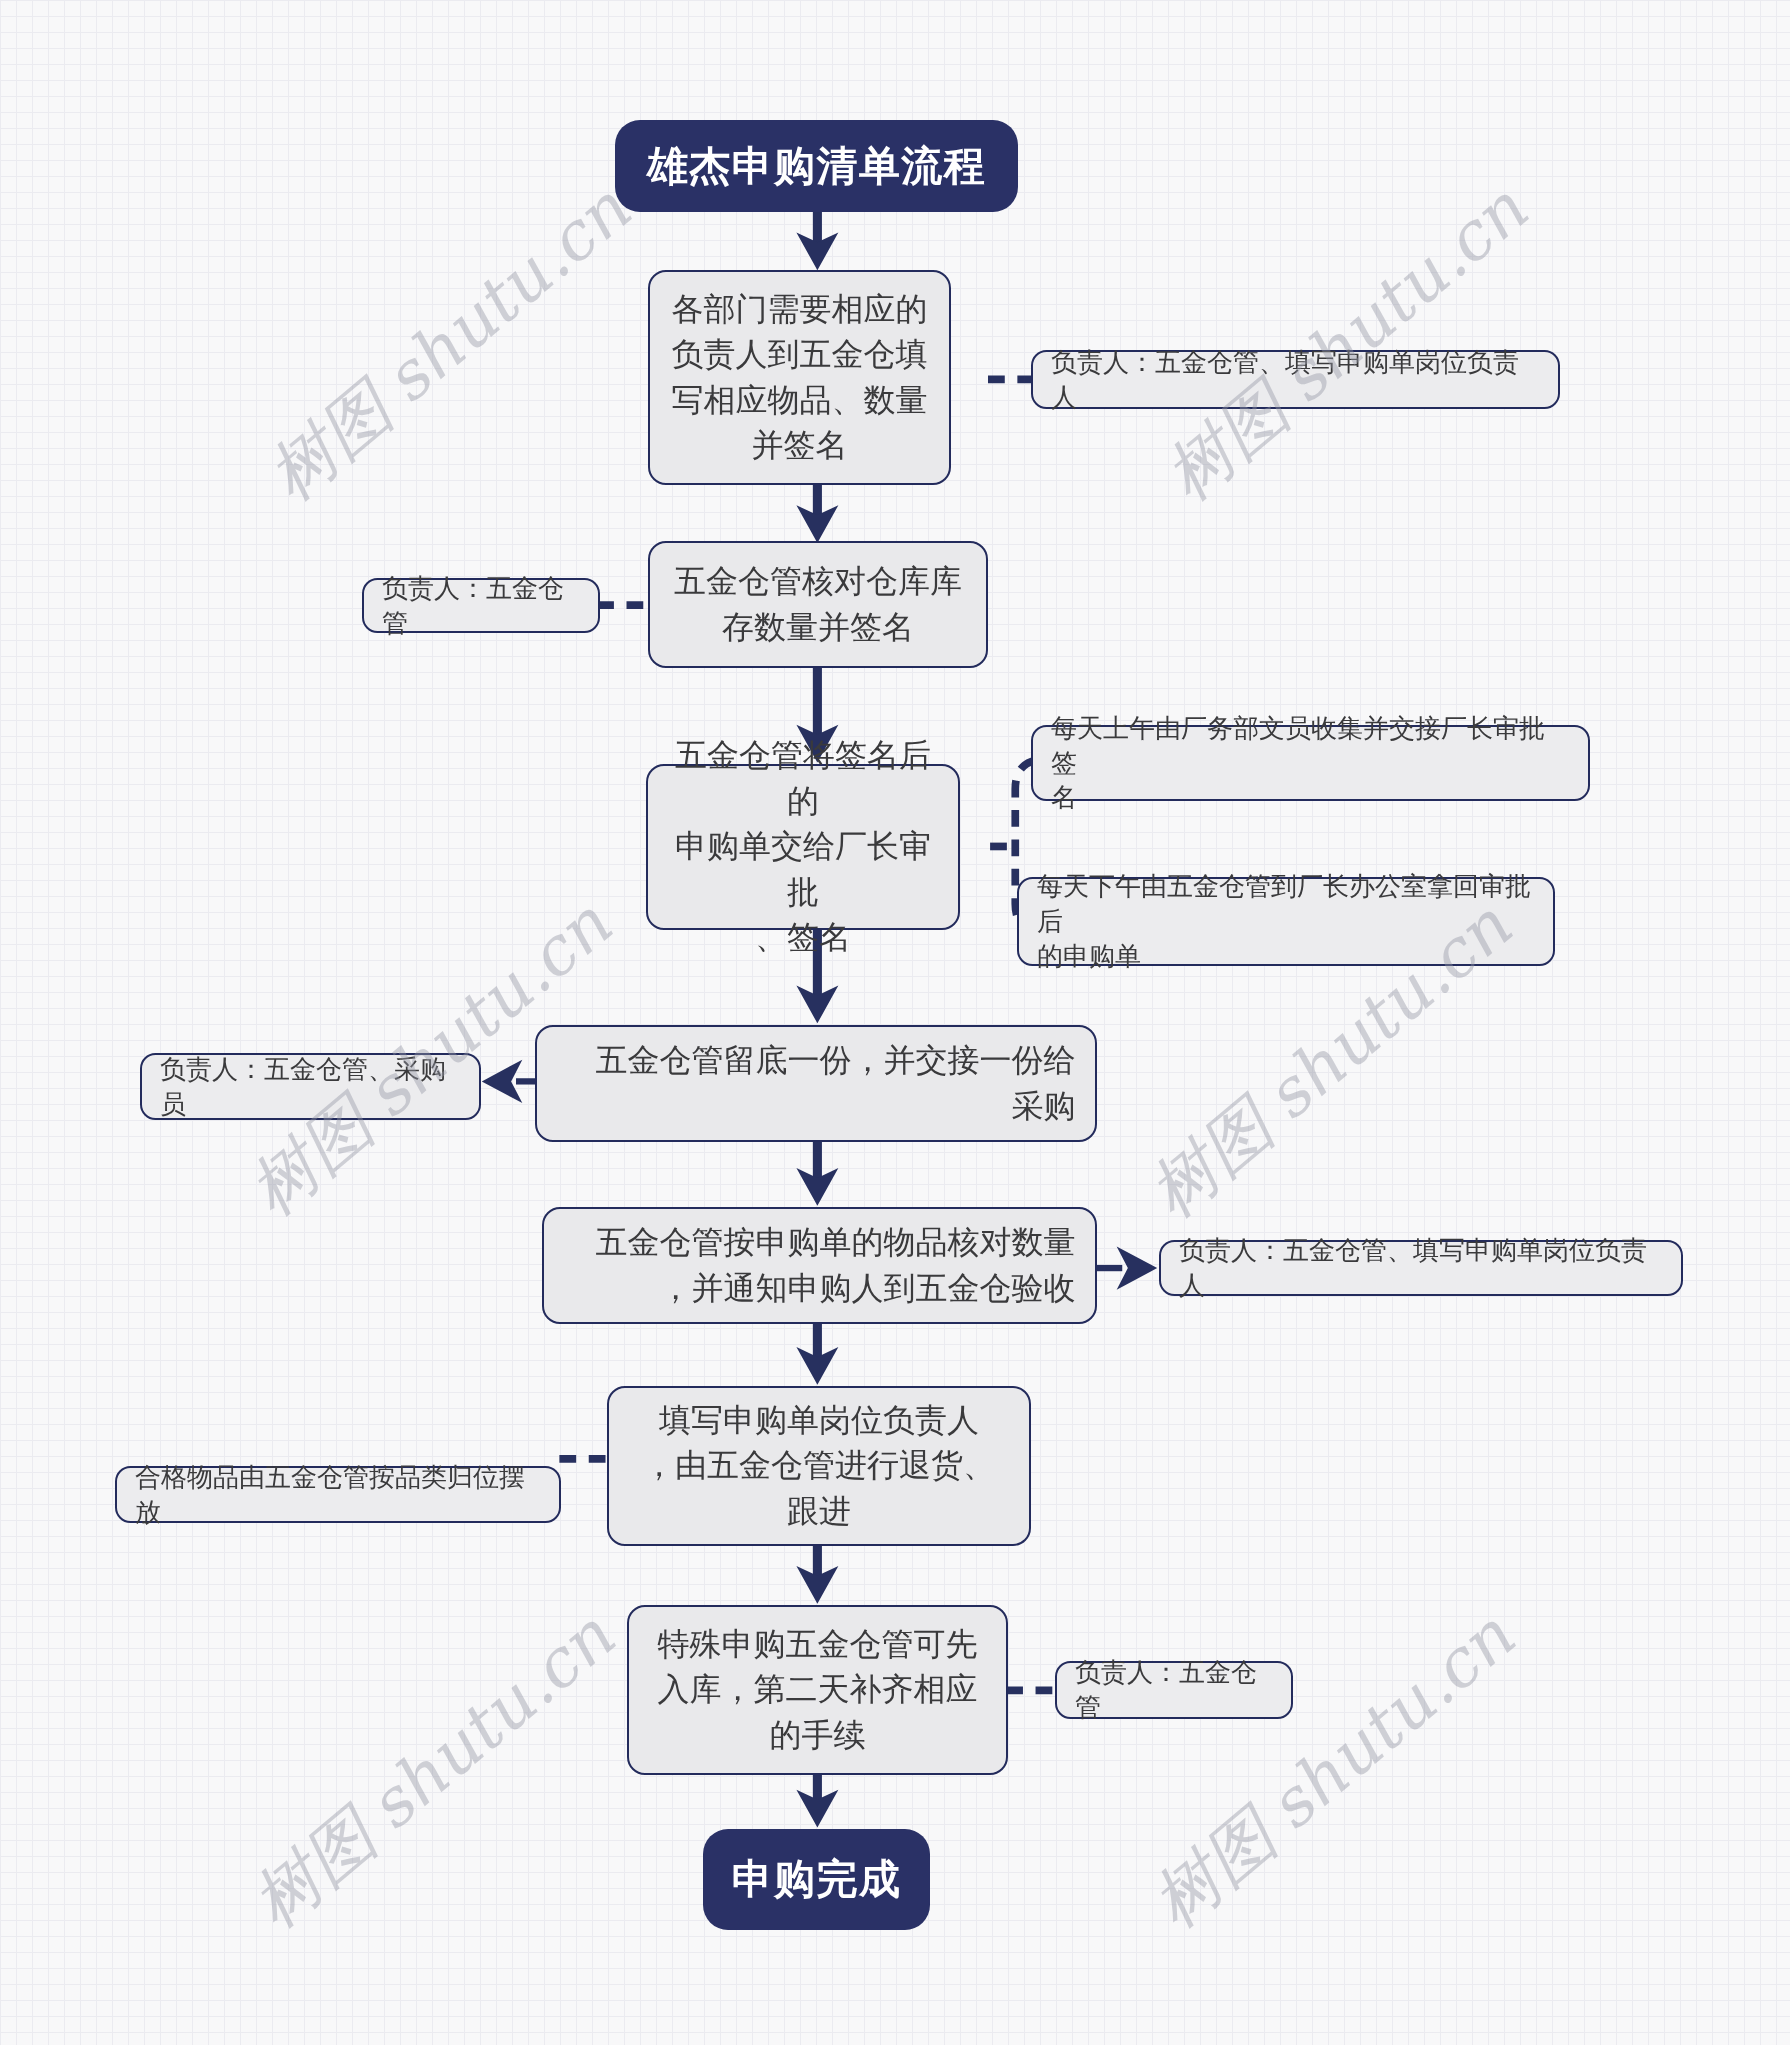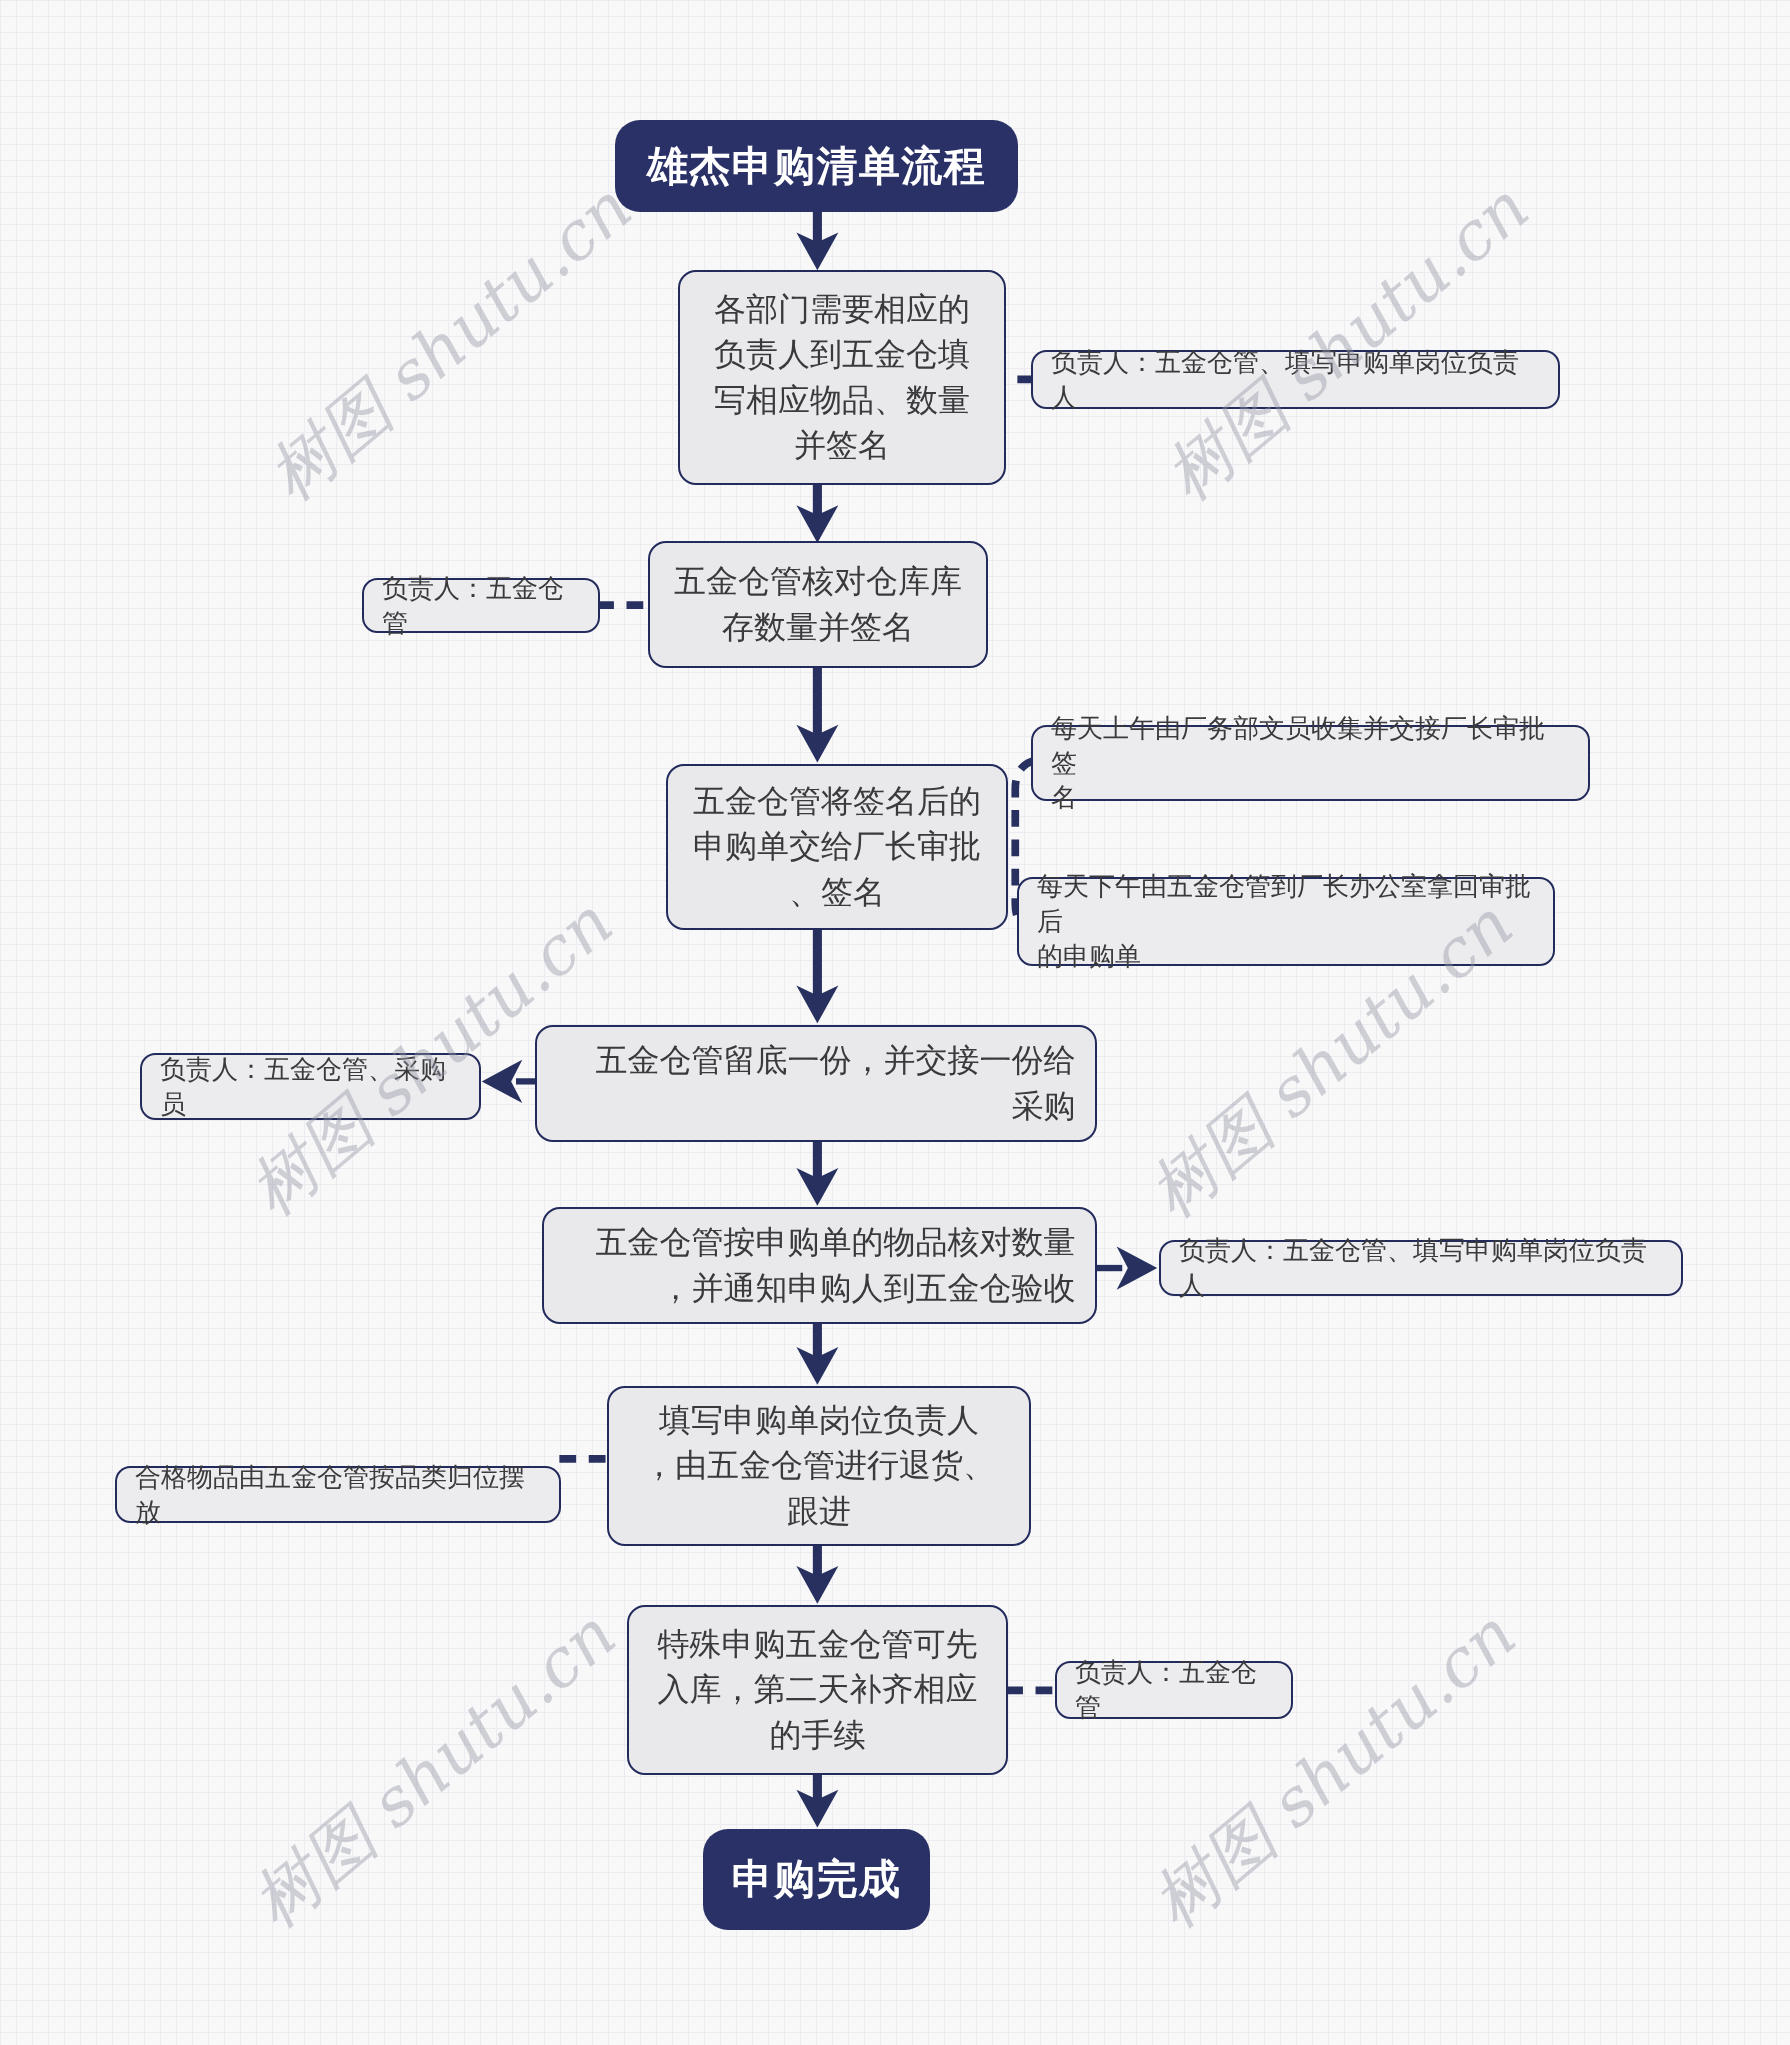--- a/index.html
+++ b/index.html
@@ -94,33 +94,33 @@
       <line x1="1566" y1="1813" x2="1605" y2="1813" stroke-width="9"></line>
       <polygon points="1655,1813 1597,1782 1613,1813 1597,1844" stroke="none"></polygon>
     </g>
   </g>
 </svg>
 
 <div class="terminal" style="left:615px;top:120px;width:403px;height:92px;">
   <span class="txt">雄杰申购清单流程</span>
 </div>
 
-<div class="node" style="left:648px;top:270px;width:328px;height:215px;margin-left:30px;">
+<div class="node" style="left:648px;top:270px;width:303px;height:215px;">
   <span class="txt">各部门需要相应的
 负责人到五金仓填
 写相应物品、数量
 并签名</span>
 </div>
 
 <div class="node" style="left:648px;top:541px;width:340px;height:127px;">
   <span class="txt">五金仓管核对仓库库
 存数量并签名</span>
 </div>
 
-<div class="node" style="left:646px;top:764px;width:342px;height:166px;margin-left:20px;">
+<div class="node" style="left:646px;top:764px;width:314px;height:166px;">
   <span class="txt">五金仓管将签名后的
 申购单交给厂长审批
 、签名</span>
 </div>
 
 <div class="node leftalign" style="left:535px;top:1025px;width:562px;height:117px;">
   <span class="txt">五金仓管留底一份，并交接一份给
 采购</span>
 </div>
 

